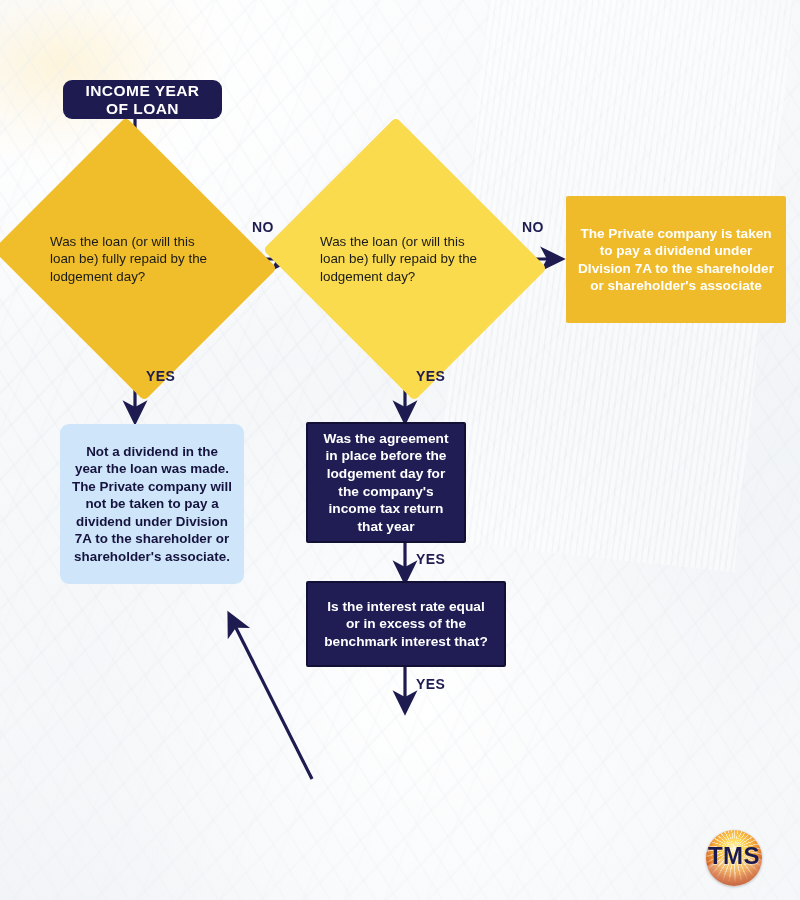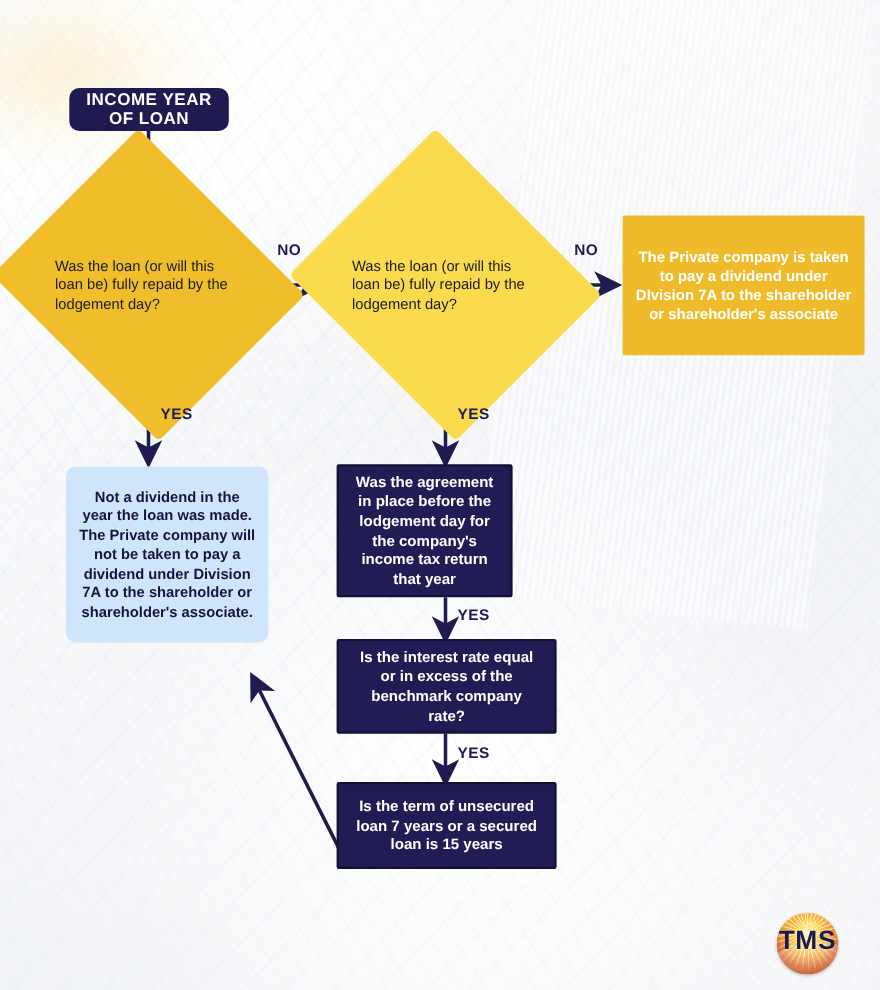--- a/index.html
+++ b/index.html
@@ -270,21 +270,21 @@
 
     <line x1="405" y1="352" x2="405" y2="420" stroke="#1e1b51" stroke-width="3.2" marker-end="url(#ah)"></line>
 
     <line x1="405" y1="543" x2="405" y2="580" stroke="#1e1b51" stroke-width="3.2" marker-end="url(#ah)"></line>
 
     <line x1="405" y1="667" x2="405" y2="710" stroke="#1e1b51" stroke-width="3.2" marker-end="url(#ah)"></line>
 
     <line x1="312" y1="779" x2="230" y2="616" stroke="#1e1b51" stroke-width="3.2" marker-end="url(#ah)"></line>
   </svg>
 
-  <div class="node pill" style="left:63px; top:80px; width:145px; height:39px;">
+  <div class="node pill" style="left:63px; top:80px; width:159px; height:39px;">
     <div>
       <div>INCOME YEAR</div>
       <div>OF LOAN</div>
     </div>
   </div>
 
   <div class="diamond-wrap" style="left:28px; top:165px; width:214px; height:188px;">
     <div class="diamond-shape" style="background:#f0be2a;"></div>
     <div class="diamond-text">Was the loan (or will this loan be) fully repaid by the lodgement day?</div>
   </div>
@@ -305,27 +305,24 @@
   <div class="node bluebox" style="left:60px; top:424px; width:184px; height:160px;">
     <span>Not a dividend in the year the loan was made. The Private company will not be taken to pay a dividend under Division 7A to the shareholder or shareholder's associate.</span>
   </div>
 
   <div class="node navybox" style="left:306px; top:422px; width:160px; height:121px;">
     <span>Was the agreement in place before the lodgement day for the company's income tax return that year</span>
   </div>
   <div class="edge-label" style="left:416px; top:551px;">YES</div>
 
   <div class="node navybox" style="left:306px; top:581px; width:200px; height:86px;">
-    <span>Is the interest rate equal or in excess of the benchmark company rate?</span>
+    <span>Is the interest rate equal or in excess of the benchmark interest that?</span>
   </div>
   <div class="edge-label" style="left:416px; top:676px;">YES</div>
 
-  <div class="node navybox" style="left:306px; top:711px; width:200px; height:79px;">
-    <span>Is the term of unsecured loan 7 years or a secured loan is 15 years</span>
-  </div>
 
   <div class="logo" style="left:706px; top:830px;">
     <div class="sun"></div>
     <div class="rays"></div>
     <div class="swoosh"></div>
     <div class="tms">TMS</div>
   </div>
 
 </div>
 

